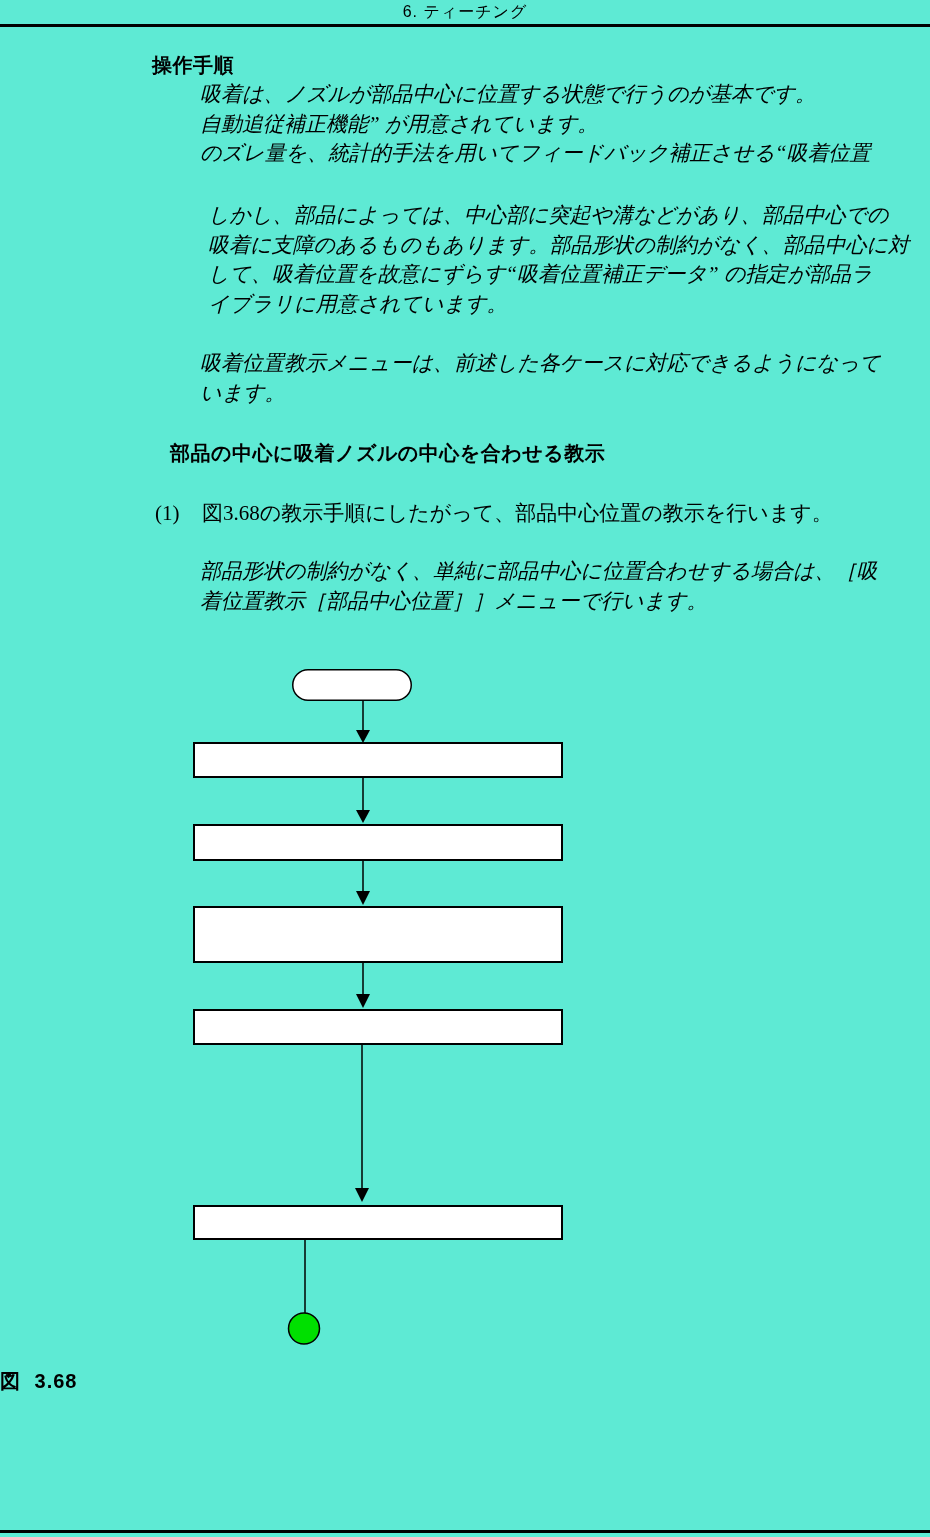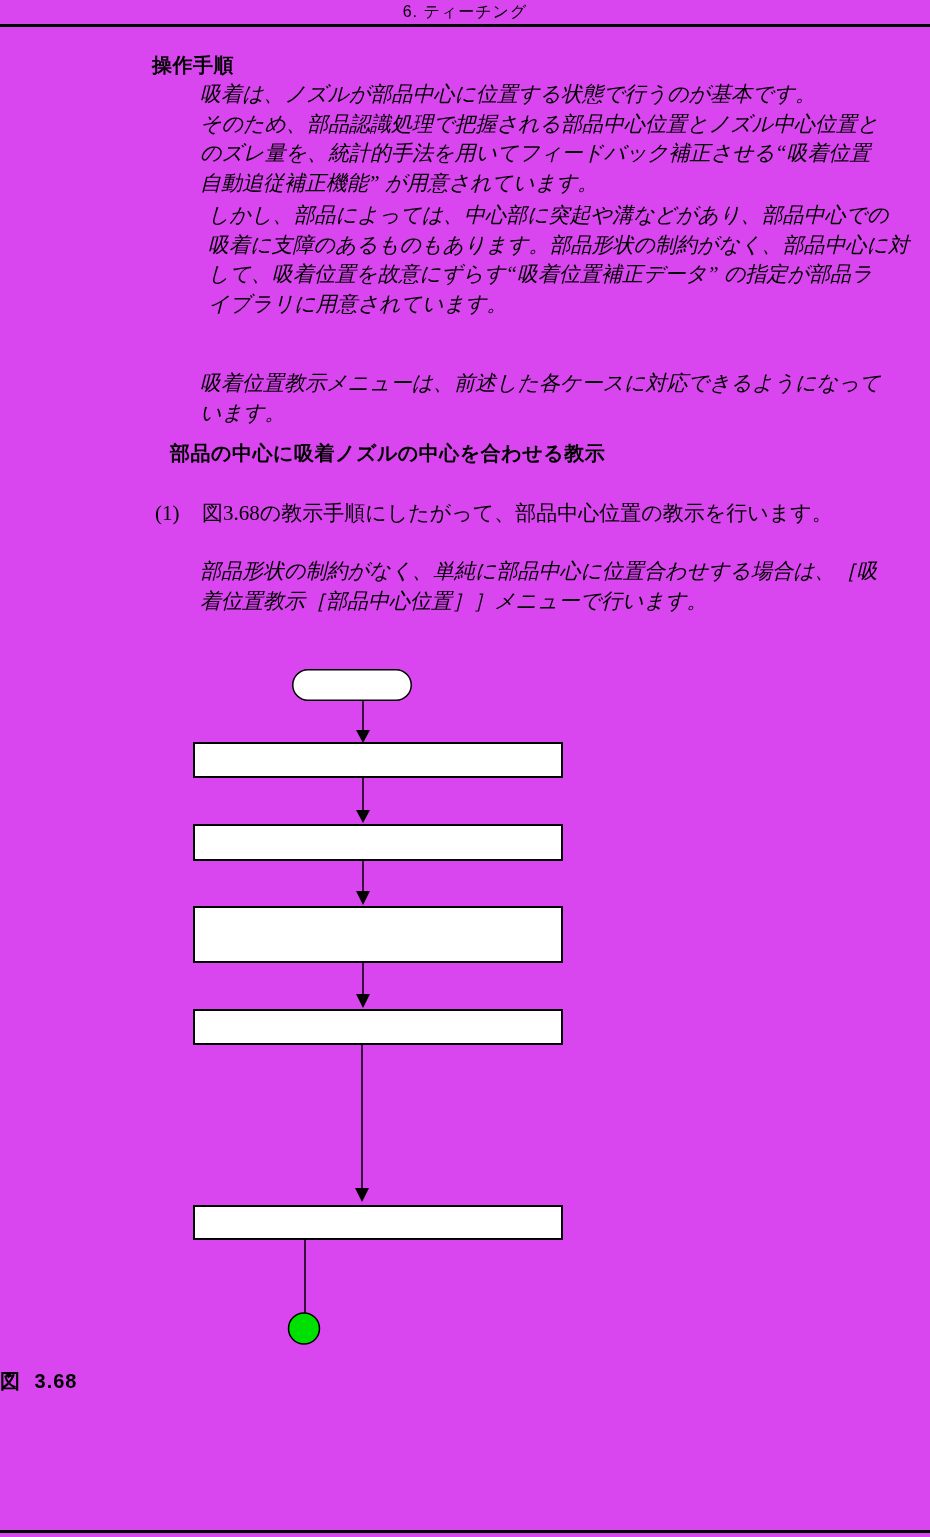--- a/index.html
+++ b/index.html
@@ -1,20 +1,20 @@
 <!DOCTYPE html>
 <html><head>
 <meta charset="utf-8">
 <style>
   html,body { margin:0; padding:0; background:#e8e8e8; }
   .page {
     position:relative;
     width:930px; height:1537px;
     margin:0 auto;
-    background:#d946ef;
+    background:#5eead4;
     font-family:"Liberation Serif","DejaVu Serif",serif;
     color:#000;
     overflow:hidden;
   }
   .running-header {
     position:absolute; left:0; top:2px; width:930px;
     text-align:center;
     font-family:"Liberation Sans","DejaVu Sans",sans-serif;
     font-size:16px; letter-spacing:1px;
   }
@@ -24,21 +24,21 @@
 
   .h-main {
     position:absolute; left:152px; top:52px; margin:0;
     font-family:"Liberation Sans","DejaVu Sans",sans-serif;
     font-size:20px; font-weight:bold; letter-spacing:0.5px;
   }
   .para { position:absolute; font-size:21px;font-style:italic; }
   .para .line { line-height:29.6px; height:29.6px; white-space:nowrap; }
   .p1 { left:200px; top:80px; }
   .p2 { left:200px; top:201px;margin-left:8px; }
-  .p3 { left:200px; top:369px; }
+  .p3 { left:200px; top:349px; }
   .p4 { left:200px; top:557px; }
 
   .h-sub {
     position:absolute; left:170px; top:440px; margin:0;
     font-family:Liberation Serif, serif;
     font-size:20px; font-weight:bold; letter-spacing:0.5px;
     white-space:nowrap;
     text-align:center;
   }
   .item1 {
@@ -72,23 +72,22 @@
   <div class="running-header">
     <span>6. ティーチング</span>
   </div>
   <div class="rule top-rule"></div>
   <div class="rule bottom-rule"></div>
 
   <h2 class="h-main">操作手順</h2>
 
   <div class="para p1">
     <div class="line">吸着は、ノズルが部品中心に位置する状態で行うのが基本です。</div>
-    <div class="line">そのため、部品認識処理で把握される部品中心位置とノズル中心位置と</div>
+    <div class="line">自動追従補正機能” が用意されています。</div>
     <div class="line">のズレ量を、統計的手法を用いてフィードバック補正させる“吸着位置</div>
-    <div class="line">自動追従補正機能” が用意されています。</div>
   </div>
 
   <div class="para p2">
     <div class="line">しかし、部品によっては、中心部に突起や溝などがあり、部品中心での</div>
     <div class="line">吸着に支障のあるものもあります。部品形状の制約がなく、部品中心に対</div>
     <div class="line">して、吸着位置を故意にずらす“吸着位置補正データ” の指定が部品ラ</div>
     <div class="line">イブラリに用意されています。</div>
   </div>
 
   <div class="para p3">

